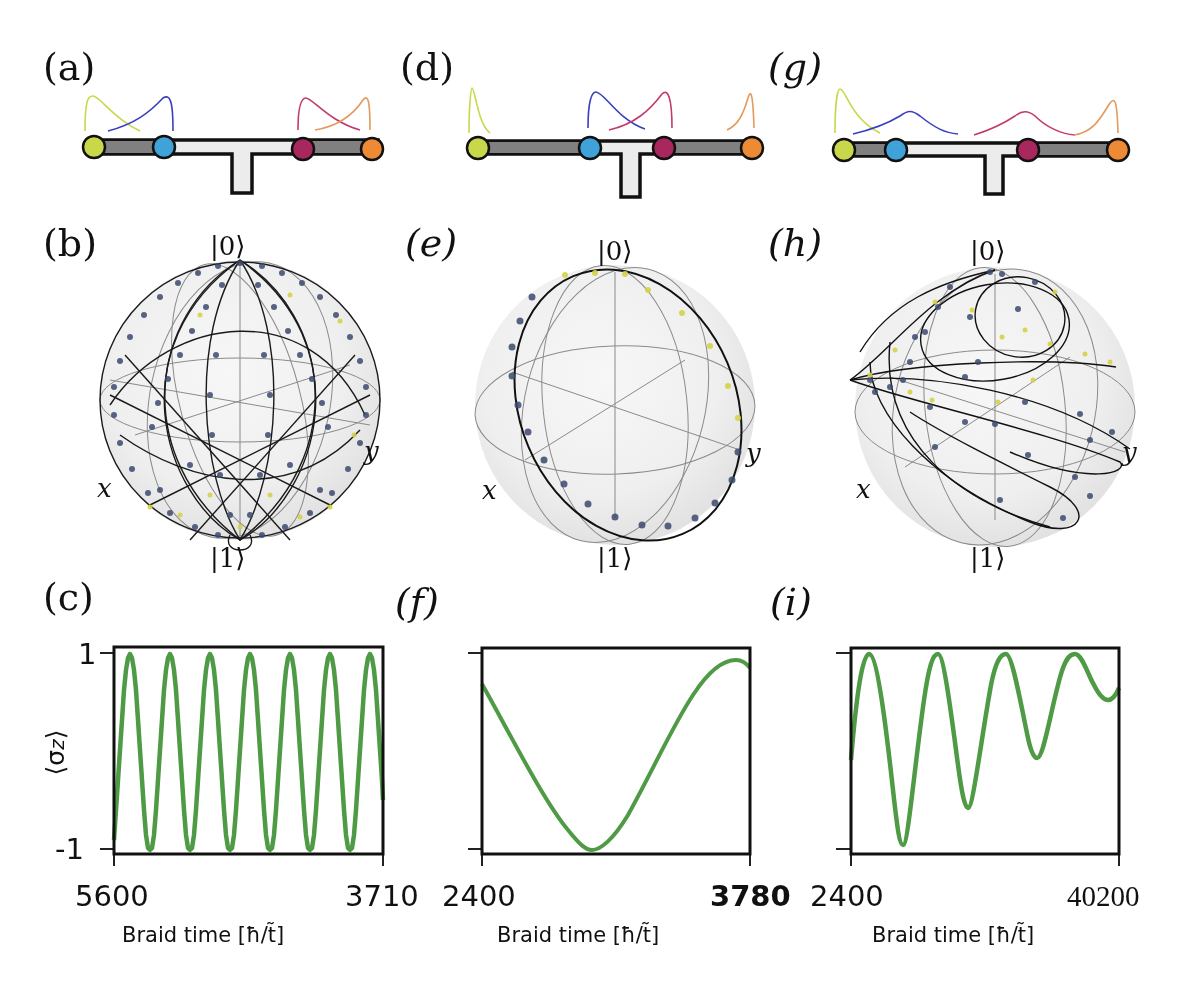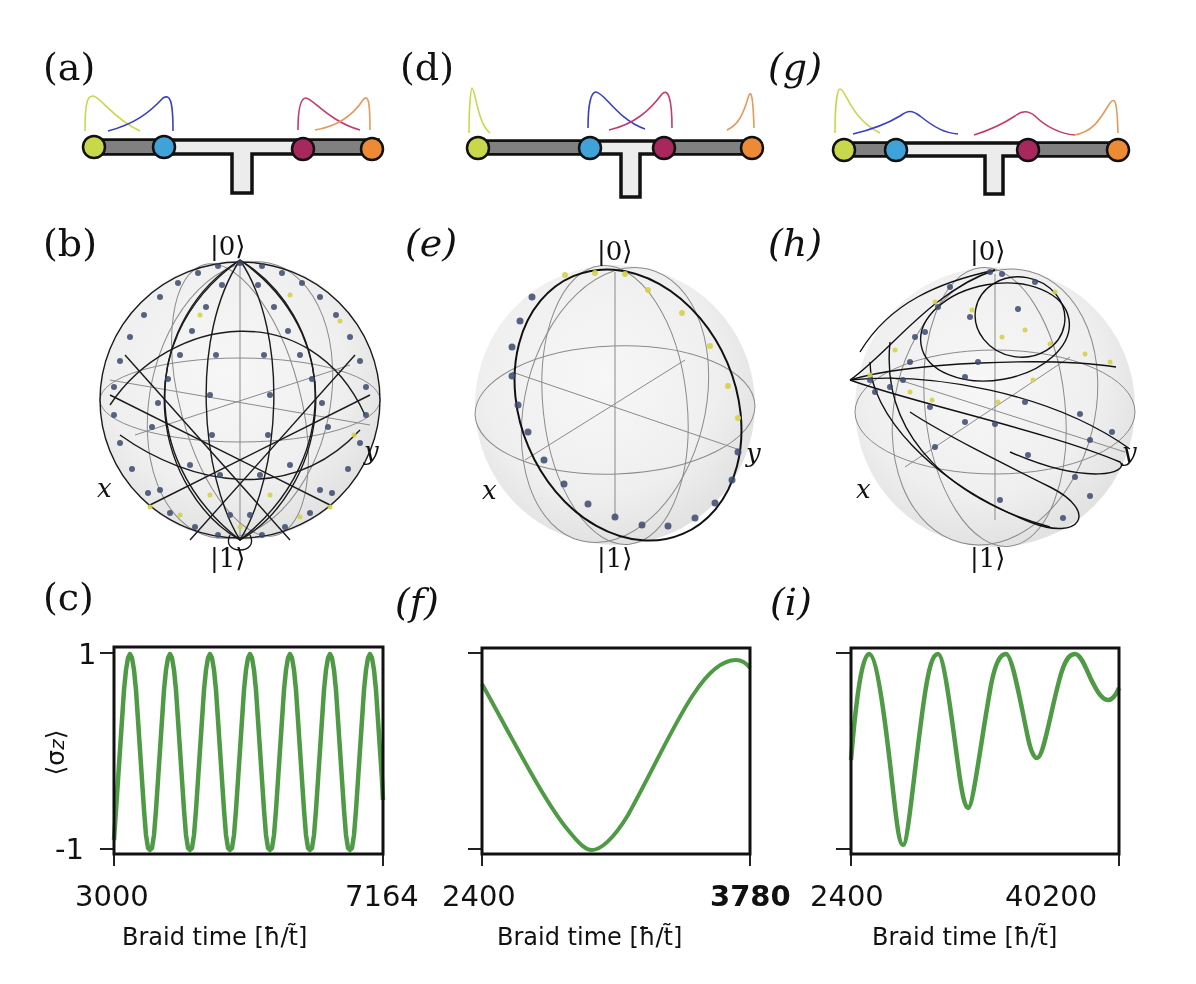--- a/index.html
+++ b/index.html
@@ -2,21 +2,21 @@
 <html><head>
 <meta charset="utf-8">
 <style>
   html, body { margin: 0; padding: 0; background: #ffffff; }
   body { width: 1196px; height: 984px; position: relative; overflow: hidden;
          font-family: "DejaVu Sans", sans-serif; color: #111; }
   .panel-label { position: absolute; font-family: "DejaVu Serif", serif; font-size: 38px; color: #111; line-height: 1; }
   .panel-label.it { font-style: italic; }
   svg { position: absolute; overflow: visible; }
   .tick-label { position: absolute; font-family: "DejaVu Sans", sans-serif; font-size: 29px; color: #111; line-height: 1; }
-  .axis-label { position: absolute; font-family: "DejaVu Sans", sans-serif; font-size: 24px; color: #111; line-height: 1; white-space: nowrap; }
+  .axis-label { position: absolute; font-family: "DejaVu Sans", sans-serif; font-size: 21px; color: #111; line-height: 1; white-space: nowrap; }
   .ylabel { position: absolute; font-family: "DejaVu Sans", sans-serif; font-size: 25px; transform: rotate(-90deg); transform-origin: center; white-space: nowrap; }
   .ket { position: absolute; font-family: "DejaVu Serif", serif; font-size: 26px; line-height: 1; white-space: nowrap; }
   .axname { position: absolute; font-family: "DejaVu Serif", serif; font-style: italic; font-size: 26px; line-height: 1; }
 </style>
 </head>
 <body>
 
 <div class="panel-label" style="left:43px;top:48px;">(a)</div>
 <div class="panel-label" style="left:400px;top:48px;">(d)</div>
 <div class="panel-label it" style="left:768px;top:48px;">(g)</div>
@@ -312,22 +312,22 @@
   <line x1="0" y1="13" x2="14" y2="13" stroke="#222" stroke-width="2"></line>
   <line x1="0" y1="209" x2="14" y2="209" stroke="#222" stroke-width="2"></line>
   <line x1="14" y1="214" x2="14" y2="226" stroke="#222" stroke-width="2"></line>
   <line x1="283" y1="214" x2="283" y2="226" stroke="#222" stroke-width="2"></line>
   <polyline fill="none" stroke="#4e9a45" stroke-width="4.5" stroke-linejoin="round" points="14,200 16,170 18,140 20,110 22,80 24,50 26,30 28,18 30,14 32,18 34,30 36,50 38,80 40,110 42,140 44,170 46,195 48,208 50,210 52,208 54,195 56,170 58,140 60,110 62,80 64,50 66,30 68,18 70,14 72,18 74,30 76,50 78,80 80,110 82,140 84,170 86,195 88,208 90,210 92,208 94,195 96,170 98,140 100,110 102,80 104,50 106,30 108,18 110,14 112,18 114,30 116,50 118,80 120,110 122,140 124,170 126,195 128,208 130,210 132,208 134,195 136,170 138,140 140,110 142,80 144,50 146,30 148,18 150,14 152,18 154,30 156,50 158,80 160,110 162,140 164,170 166,195 168,208 170,210 172,208 174,195 176,170 178,140 180,110 182,80 184,50 186,30 188,18 190,14 192,18 194,30 196,50 198,80 200,110 202,140 204,170 206,195 208,208 210,210 212,208 214,195 216,170 218,140 220,110 222,80 224,50 226,30 228,18 230,14 232,18 234,30 236,50 238,80 240,110 242,140 244,170 246,195 248,208 250,210 252,208 254,195 256,170 258,140 260,110 262,80 264,50 266,30 268,18 270,14 272,18 274,30 276,50 278,80 280,110 282,140 283,160"></polyline>
   <rect x="14" y="7" width="269" height="207" fill="none" stroke="#111" stroke-width="3"></rect>
 </svg>
 <div class="tick-label" style="left:78px;top:640px;">1</div>
 <div class="tick-label" style="left:55px;top:835px;">-1</div>
 <div class="ylabel" style="left:33px;top:738px;">⟨σ<i style="font-size:20px">z</i>⟩</div>
-<div class="tick-label" style="left:75px;top:882px;">3000</div>
-<div class="tick-label" style="left:345px;top:882px;">7164</div>
+<div class="tick-label" style="left:75px;top:882px;">5600</div>
+<div class="tick-label" style="left:345px;top:882px;">3710</div>
 <div class="axis-label" style="left:122px;top:925px;">Braid time [ħ/t̃]</div>
 
 <svg width="300" height="240" style="left:468px;top:640px;">
   <line x1="0" y1="13" x2="14" y2="13" stroke="#222" stroke-width="2"></line>
   <line x1="0" y1="209" x2="14" y2="209" stroke="#222" stroke-width="2"></line>
   <line x1="14" y1="214" x2="14" y2="226" stroke="#222" stroke-width="2"></line>
   <line x1="282" y1="214" x2="282" y2="226" stroke="#222" stroke-width="2"></line>
   <path d="M14,44 C40,90 75,160 100,190 C112,205 118,210 124,210 C132,210 145,200 160,175 C185,130 205,85 225,55 C240,32 255,20 268,20 C275,20 279,24 282,28" fill="none" stroke="#4e9a45" stroke-width="4"></path>
   <rect x="14" y="8" width="268" height="206" fill="none" stroke="#111" stroke-width="3"></rect>
 </svg>
@@ -337,14 +337,14 @@
 
 <svg width="300" height="240" style="left:836px;top:640px;">
   <line x1="0" y1="13" x2="15" y2="13" stroke="#222" stroke-width="2"></line>
   <line x1="0" y1="209" x2="15" y2="209" stroke="#222" stroke-width="2"></line>
   <line x1="15" y1="214" x2="15" y2="226" stroke="#222" stroke-width="2"></line>
   <line x1="283" y1="214" x2="283" y2="226" stroke="#222" stroke-width="2"></line>
   <path d="M15,120 C20,60 26,14 33,14 C42,14 52,105 57,150 C62,195 64,205 67,205 C72,205 78,130 88,60 C93,25 97,14 102,14 C108,14 116,80 122,125 C126,155 129,168 132,168 C137,168 145,100 155,45 C160,20 165,14 170,14 C176,14 184,60 192,98 C195,112 198,118 201,118 C207,118 213,80 222,45 C228,20 233,14 239,14 C246,14 252,35 258,45 C263,55 267,60 272,60 C277,60 280,55 283,48" fill="none" stroke="#4e9a45" stroke-width="4.5"></path>
   <rect x="15" y="8" width="268" height="206" fill="none" stroke="#111" stroke-width="3"></rect>
 </svg>
 <div class="tick-label" style="left:810px;top:882px;">2400</div>
-<div class="tick-label" style="left:1005px;top:882px;">40200</div>
+<div class="tick-label" style="left:1067px;top:882px;font-family:Liberation Serif, serif;">40200</div>
 <div class="axis-label" style="left:872px;top:925px;">Braid time [ħ/t̃]</div>
 
 </body></html>

